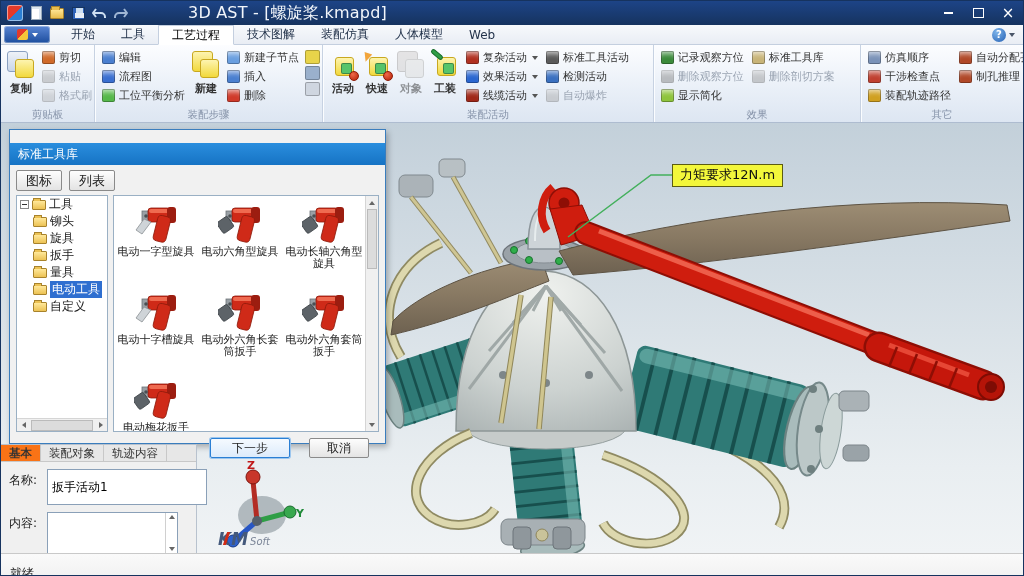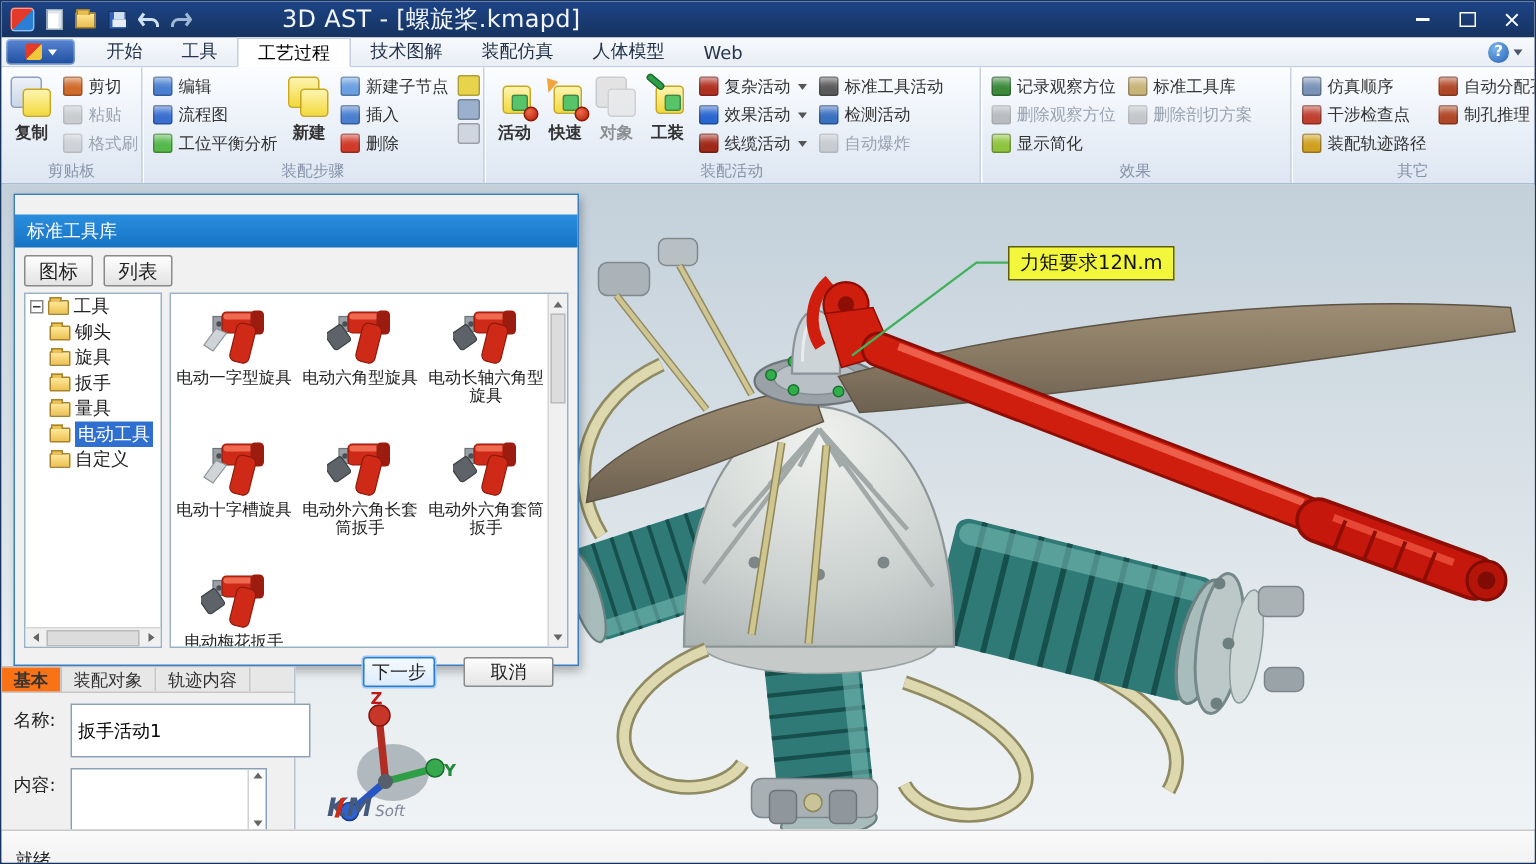--- a/index.html
+++ b/index.html
@@ -96,21 +96,21 @@
   .toolcell .ticon { position:relative; width:44px; height:44px; }
   .toolcell .tname { font-size:11px; line-height:12px; text-align:center; margin-top:1px; }
   .vscroll { position:absolute; right:0; top:0; width:13px; height:100%; background:#f0f0f0; border-left:1px solid #d5d5d5; display:flex; flex-direction:column; align-items:center; }
   .varrow { height:13px; width:12px; display:flex; align-items:center; justify-content:center; }
   .tri-u { width:0; height:0; border-left:3px solid transparent; border-right:3px solid transparent; border-bottom:4px solid #666; }
   .tri-dn { width:0; height:0; border-left:3px solid transparent; border-right:3px solid transparent; border-top:4px solid #666; }
   .vthumb { flex:0 0 60px; width:10px; background:#dcdcdc; border:1px solid #bbb; }
   .vfill { flex:1; }
   .dlg-footer { display:flex; justify-content:flex-end; gap:19px; padding:6px 10px 0 0; }
   .btn { height:20px; font-size:12px; display:flex; align-items:center; justify-content:center; background:linear-gradient(#fdfdfd,#e4e4e4); border:1px solid #8a8a8a; border-radius:2px; }
-  .btn-next { width:48px; background:linear-gradient(#f5faff,#dcebfb); border:1px solid #2a7fd4; box-shadow:0 0 0 1px #9cc6ee; }
+  .btn-next { width:80px; background:linear-gradient(#f5faff,#dcebfb); border:1px solid #2a7fd4; box-shadow:0 0 0 1px #9cc6ee; }
   .btn-cancel { width:60px; }
 
   
   .props { position:absolute; left:0; top:321px; width:196px; height:109px; background:#f0f0f0; border-top:1px solid #b8c2ce; border-right:1px solid #b8c2ce; font-size:12px; }
   .ptabs { display:flex; height:17px; border-bottom:1px solid #c8c8c8; background:#e7e7e7; }
   .ptab { padding:0 8px; display:flex; align-items:center; border-right:1px solid #c8c8c8; color:#333; font-size:11.5px; white-space:nowrap; }
   .ptab.active { background:#f97316; font-weight:bold; }
   .prow { display:flex; align-items:flex-start; margin:7px 6px 0 8px; }
   .plabel { width:38px; padding-top:3px; color:#222; flex:0 0 auto; }
   .pinput { flex:1; height:36px; background:#fff; border:1px solid #8aa0b8; font-size:12px; padding:2px 4px; font-family:inherit; }

